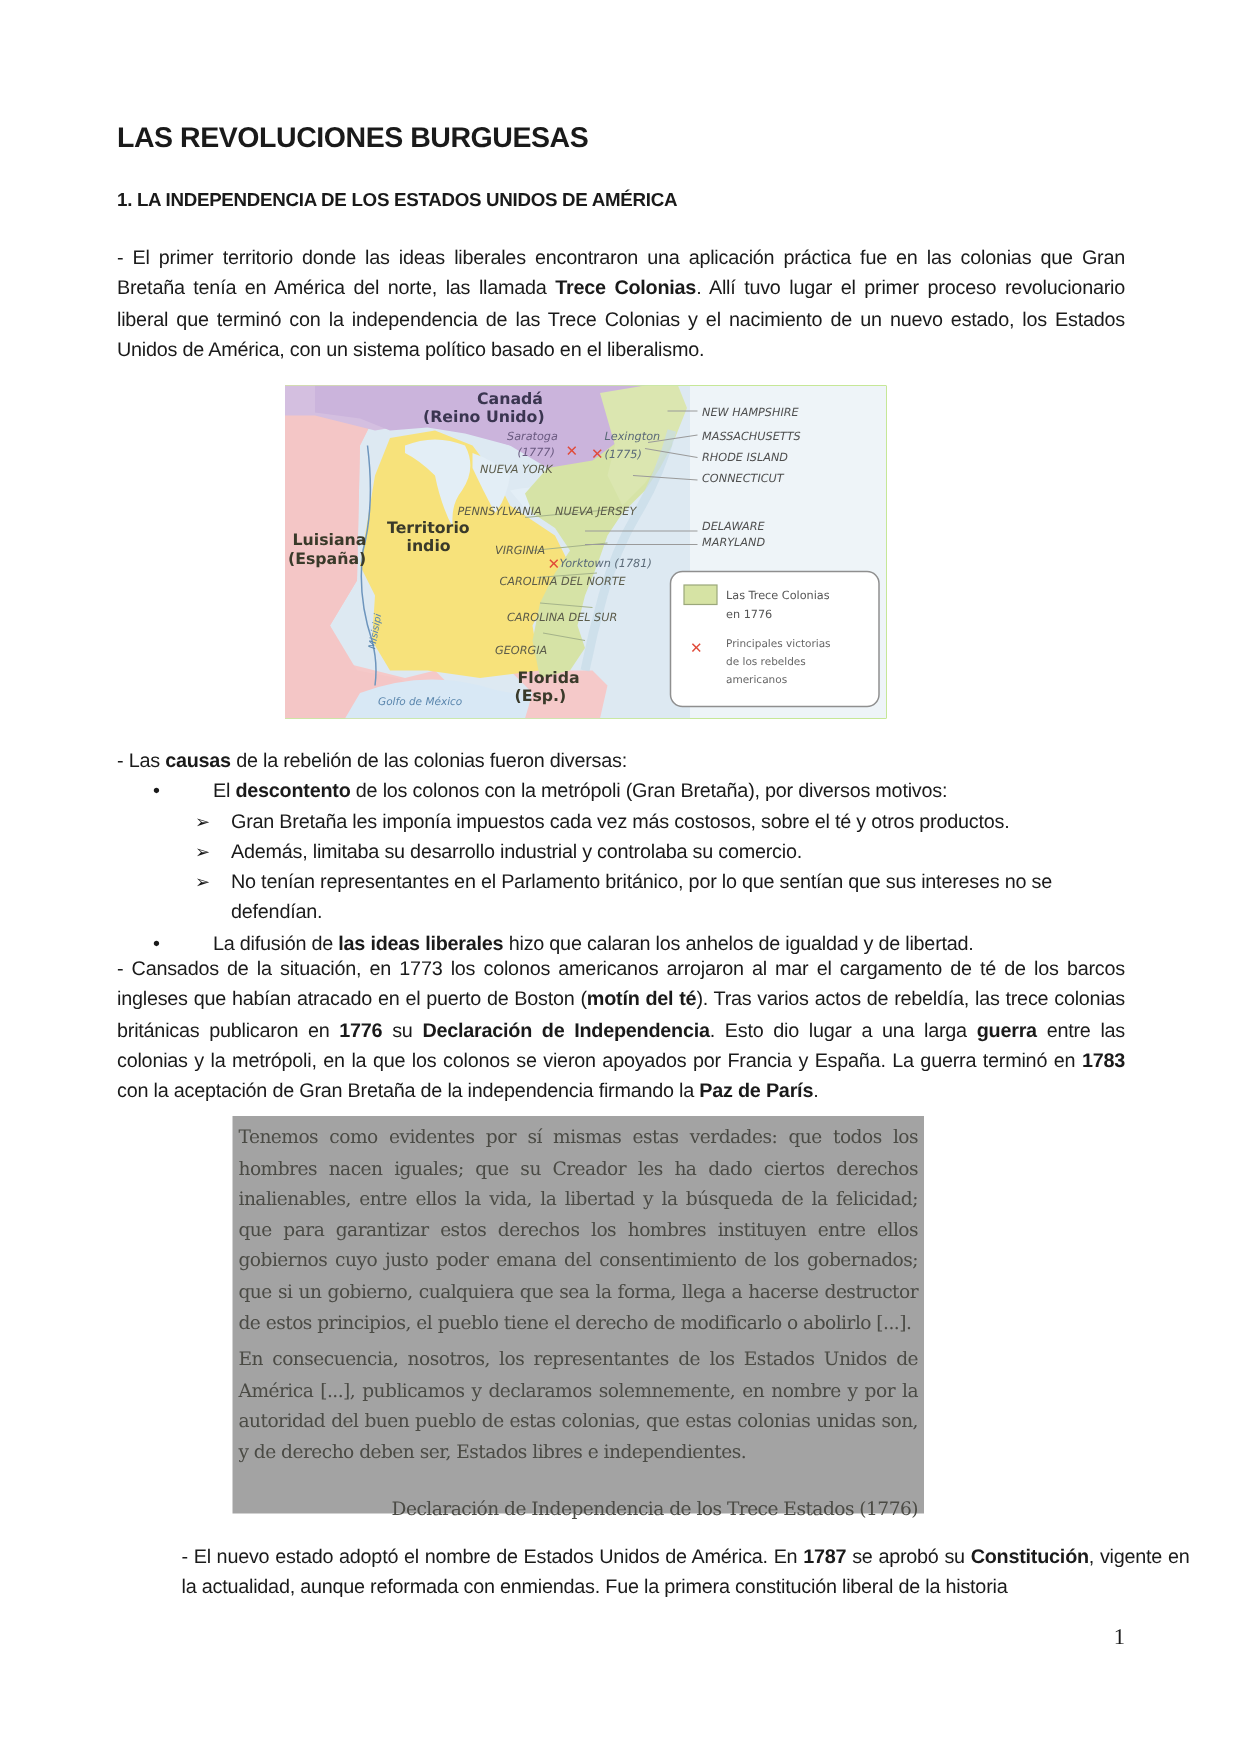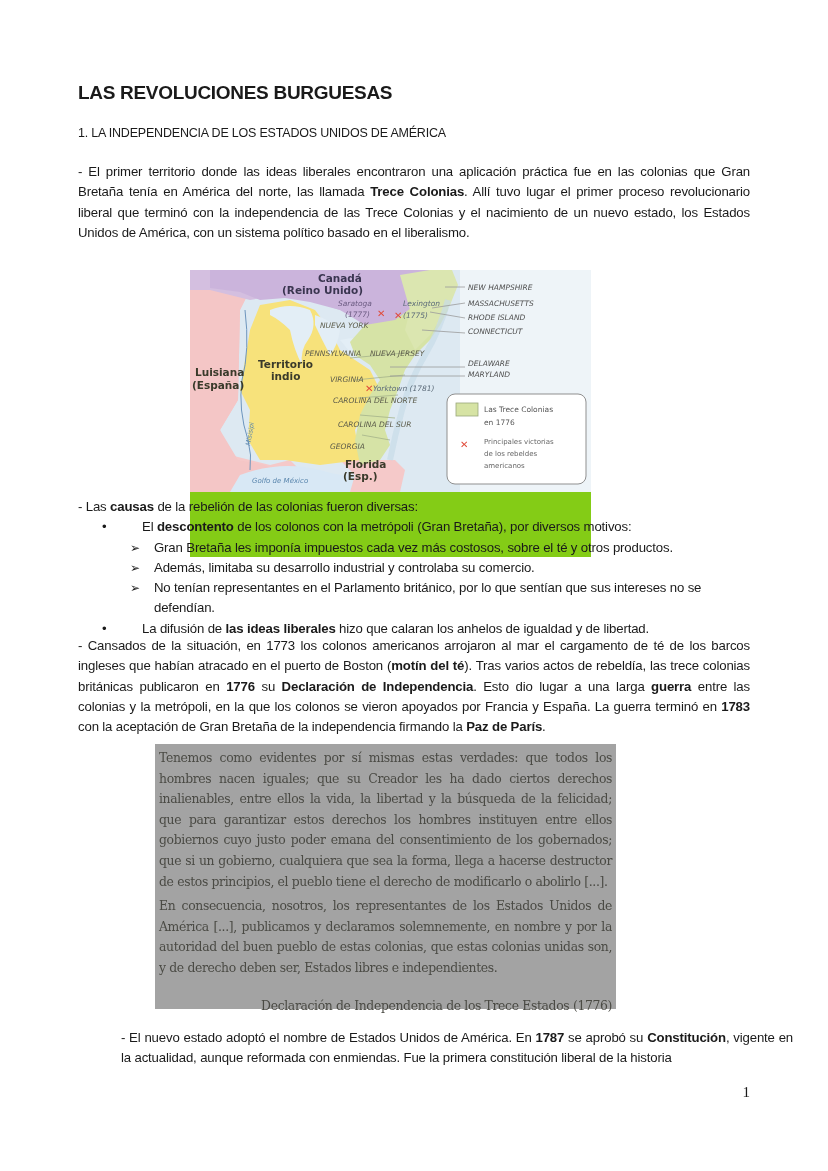--- a/index.html
+++ b/index.html
@@ -1,24 +1,24 @@
 <!DOCTYPE html>
 <html><head>
 <meta charset="utf-8">
 <style>
   * { box-sizing: border-box; margin: 0; padding: 0; }
   html, body { width: 828px; height: 1171px; background: #ffffff; }
   body { position: relative; font-family: "Liberation Sans", sans-serif; color: #1a1a1a; overflow: hidden; }
   .page { position: absolute; left: 0; top: 0; width: 828px; height: 1171px; }
   .title { position: absolute; left: 78px; top: 82px; font-size: 19px; font-weight: bold; letter-spacing: -0.3px; }
-  .subtitle { position: absolute; left: 78px; top: 126px; font-size: 12.5px; font-weight: normal; letter-spacing: -0.2px; }
+  .subtitle { position: absolute; left: 78px; top: 126px; font-size: 12.5px; font-weight: bold; letter-spacing: -0.2px; }
   .para { position: absolute; left: 78px; width: 672px; font-size: 13.2px; line-height: 20.3px; text-align: justify; letter-spacing: -0.15px; }
   .para b { font-weight: bold; }
   .p1 { top: 162px; }
-  .map { position: absolute; left: 190px; top: 270px; width: 401px; height: 287px; overflow: hidden; background: #84cc16; }
+  .map { position: absolute; left: 190px; top: 257px; width: 401px; height: 222px; overflow: hidden; background: #84cc16; }
   .causes { position: absolute; left: 78px; top: 497px; width: 680px; font-size: 13.2px; line-height: 20.3px; letter-spacing: -0.15px; }
   .causes .lvl1 { position: relative; padding-left: 64px; }
   .causes .lvl1 .bul { position: absolute; left: 24px; top: 0; }
   .causes .lvl2 { position: relative; padding-left: 76px; padding-right: 8px; }
   .causes .lvl2 .arr { position: absolute; left: 52px; top: 0; font-size: 12px; }
   .p3 { top: 636px; }
   .quote { position: absolute; left: 155px; top: 744px; width: 461px; height: 265px; background: #a3a3a3; padding: 4px 4px 0 4px; font-family: "DejaVu Serif", "Liberation Serif", serif; color: #4a4a44; font-size: 12.4px; line-height: 20.6px; text-align: justify; letter-spacing: -0.35px; }
   .quote p { margin-bottom: 4px; }
   .quote .src { text-align: right; margin-top: 17px; }
   .p4 { top: 1028px; margin-left: 43px; }

